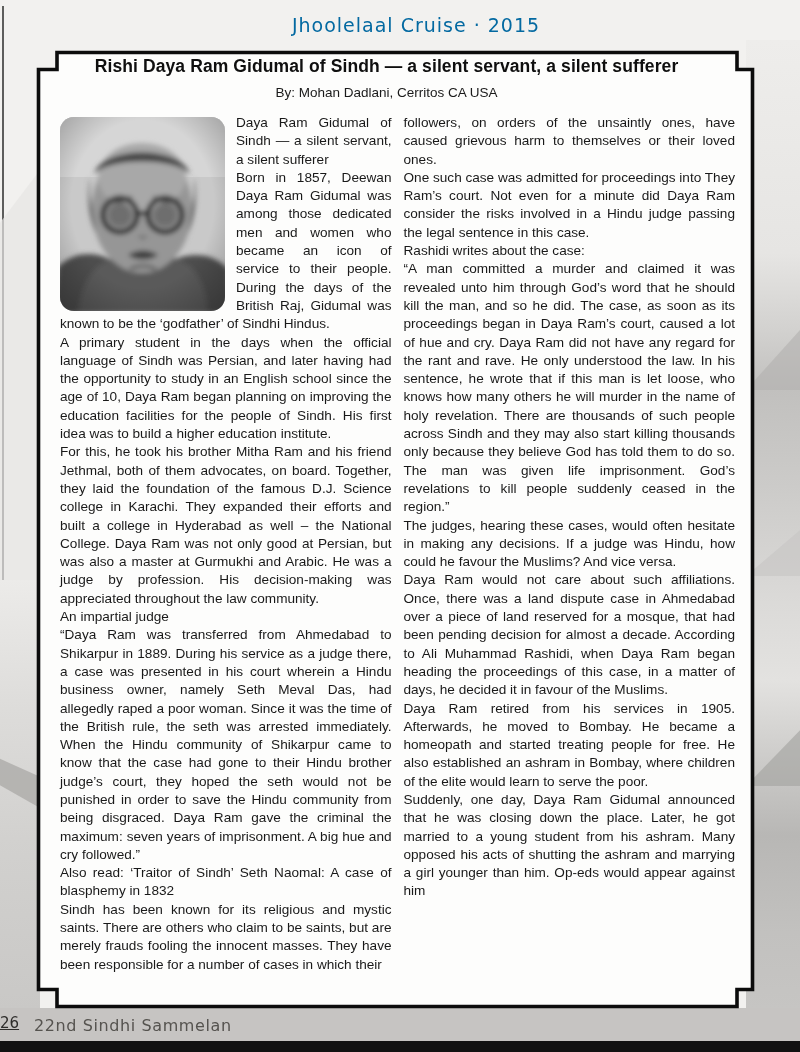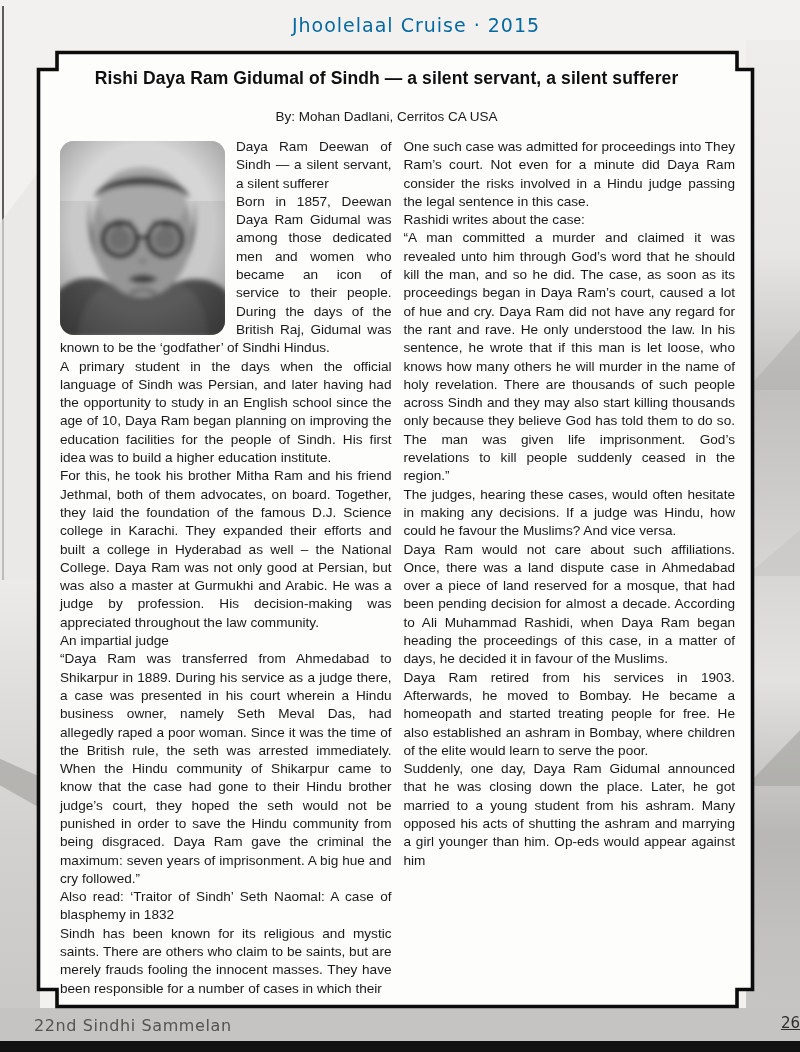--- a/index.html
+++ b/index.html
@@ -21,34 +21,34 @@
   .chev2{left:746px;top:520px;width:54px;height:56px;background:#c7c6c4;clip-path:polygon(0 100%,100% 18%,100% 100%);}
   .chev3{left:746px;top:724px;width:54px;height:62px;background:#a5a4a2;clip-path:polygon(0 100%,100% 10%,100% 100%);}
   .footer-band{position:absolute;left:0;top:1008px;width:800px;height:34px;background:#c6c4c2;z-index:0;}
   .bottom-strip{position:absolute;left:0;top:1041px;width:800px;height:11px;background:#121212;z-index:3;}
   
   .masthead{position:absolute;left:16px;top:14px;width:800px;text-align:center;z-index:2;
         font-family:"DejaVu Sans",sans-serif;font-size:19px;letter-spacing:1px;color:#0369a1;font-weight:500;}
   
   .frame-svg{position:absolute;left:0;top:0;z-index:1;}
   
-  .content{position:absolute;left:38px;top:52px;width:697px;height:955px;z-index:2;border-radius:12px;}
+  .content{position:absolute;left:38px;top:40px;width:697px;height:955px;z-index:2;border-radius:12px;}
   .title{margin-top:16px;text-align:center;font-size:17.5px;font-weight:bold;color:#0f0f0f;letter-spacing:.1px;}
-  .byline{margin-top:20px;text-align:center;font-size:13.5px;color:#1a1a1a;}
+  .byline{margin-top:8px;text-align:center;font-size:13.5px;color:#1a1a1a;}
   .cols{display:flex;gap:12px;padding:14px 0 0 22px;}
   .col{width:334px;}
   .col p{margin:0;text-align:justify;font-size:13.6px;line-height:18.3px;color:#191919;
          -webkit-hyphens:none;hyphens:none;}
   .photo{float:left;width:165px;height:194px;border-radius:14px;margin:3px 11px 4px 0;overflow:hidden;
          background:#cfcfcf;}
   .photo svg{display:block;}
   
   .footer-event{position:absolute;left:34px;top:1016px;z-index:2;font-family:"DejaVu Sans",sans-serif;
         font-size:16px;letter-spacing:.6px;color:#55534f;}
-  .footer-page{position:absolute;left:0;top:1014px;width:800px;text-align:right;z-index:2;
+  .footer-page{position:absolute;left:0;top:1014px;width:800px;text-align:left;z-index:2;
         font-family:"DejaVu Sans",sans-serif;font-size:15px;color:#2e2d2b;text-decoration:underline;}
 </style>
 </head>
 <body>
 
 <div class="page">
 
   <div class="edge-left"></div>
   <div class="margin-left-faint"></div>
   <div class="margin-left-lower"></div>
@@ -102,38 +102,39 @@
                 <circle cx="105" cy="98" r="12" fill="#6e6e6e"></circle>
                 <path d="M48,84 L72,82" stroke="#3a3a3a" stroke-width="5"></path>
                 <path d="M93,82 L118,84" stroke="#3a3a3a" stroke-width="5"></path>
                 <path d="M76,118 L89,118 L83,124 Z" fill="#7d7d7d"></path>
                 <path d="M68,138 C76,132 90,132 98,138 C90,144 76,144 68,138 Z" fill="#404040"></path>
                 <path d="M70,152 C78,148 88,148 96,152" stroke="#555" stroke-width="3" fill="none"></path>
               </g>
               <rect width="165" height="194" fill="url(#vig)"></rect>
             </svg>
           </div>
-          <p>Daya Ram Deewan of Sindh — a silent servant, a silent sufferer</p>
+          <p>Daya Ram Gidumal of Sindh — a silent servant, a silent sufferer</p>
           <p>Born in 1857, Deewan Daya Ram Gidumal was among those dedicated men and women who became an icon of service to their people. During the days of the British Raj, Gidumal was known to be the ‘godfather’ of Sindhi Hindus.</p>
         </div>
         <p>A primary student in the days when the official language of Sindh was Persian, and later having had the opportunity to study in an English school since the age of 10, Daya Ram began planning on improving the education facilities for the people of Sindh. His first idea was to build a higher education institute.</p>
         <p>For this, he took his brother Mitha Ram and his friend Jethmal, both of them advocates, on board. Together, they laid the foundation of the famous D.J. Science college in Karachi. They expanded their efforts and built a college in Hyderabad as well – the National College. Daya Ram was not only good at Persian, but was also a master at Gurmukhi and Arabic. He was a judge by profession. His decision-making was appreciated throughout the law community.</p>
         <p>An impartial judge</p>
         <p>“Daya Ram was transferred from Ahmedabad to Shikarpur in 1889. During his service as a judge there, a case was presented in his court wherein a Hindu business owner, namely Seth Meval Das, had allegedly raped a poor woman. Since it was the time of the British rule, the seth was arrested immediately. When the Hindu community of Shikarpur came to know that the case had gone to their Hindu brother judge’s court, they hoped the seth would not be punished in order to save the Hindu community from being disgraced. Daya Ram gave the criminal the maximum: seven years of imprisonment. A big hue and cry followed.”</p>
         <p>Also read: ‘Traitor of Sindh’ Seth Naomal: A case of blasphemy in 1832</p>
         <p>Sindh has been known for its religious and mystic saints. There are others who claim to be saints, but are merely frauds fooling the innocent masses. They have been responsible for a number of cases in which their</p>
       </div>
 
       <div class="col">
+        <p>followers, on orders of the unsaintly ones, have caused grievous harm to themselves or their loved ones.</p>
         <p>One such case was admitted for proceedings into They Ram’s court. Not even for a minute did Daya Ram consider the risks involved in a Hindu judge passing the legal sentence in this case.</p>
         <p>Rashidi writes about the case:</p>
         <p>“A man committed a murder and claimed it was revealed unto him through God’s word that he should kill the man, and so he did. The case, as soon as its proceedings began in Daya Ram’s court, caused a lot of hue and cry. Daya Ram did not have any regard for the rant and rave. He only understood the law. In his sentence, he wrote that if this man is let loose, who knows how many others he will murder in the name of holy revelation. There are thousands of such people across Sindh and they may also start killing thousands only because they believe God has told them to do so. The man was given life imprisonment. God’s revelations to kill people suddenly ceased in the region.”</p>
         <p>The judges, hearing these cases, would often hesitate in making any decisions. If a judge was Hindu, how could he favour the Muslims? And vice versa.</p>
         <p>Daya Ram would not care about such affiliations. Once, there was a land dispute case in Ahmedabad over a piece of land reserved for a mosque, that had been pending decision for almost a decade. According to Ali Muhammad Rashidi, when Daya Ram began heading the proceedings of this case, in a matter of days, he decided it in favour of the Muslims.</p>
-        <p>Daya Ram retired from his services in 1903. Afterwards, he moved to Bombay. He became a homeopath and started treating people for free. He also established an ashram in Bombay, where children of the elite would learn to serve the poor.</p>
+        <p>Daya Ram retired from his services in 1905. Afterwards, he moved to Bombay. He became a homeopath and started treating people for free. He also established an ashram in Bombay, where children of the elite would learn to serve the poor.</p>
         <p>Suddenly, one day, Daya Ram Gidumal announced that he was closing down the place. Later, he got married to a young student from his ashram. Many opposed his acts of shutting the ashram and marrying a girl younger than him. Op-eds would appear against him</p>
       </div>
     </div>
   </div>
 
   <div class="footer-event">22nd Sindhi Sammelan</div>
   <div class="footer-page">26</div>
 
 </div>
 

